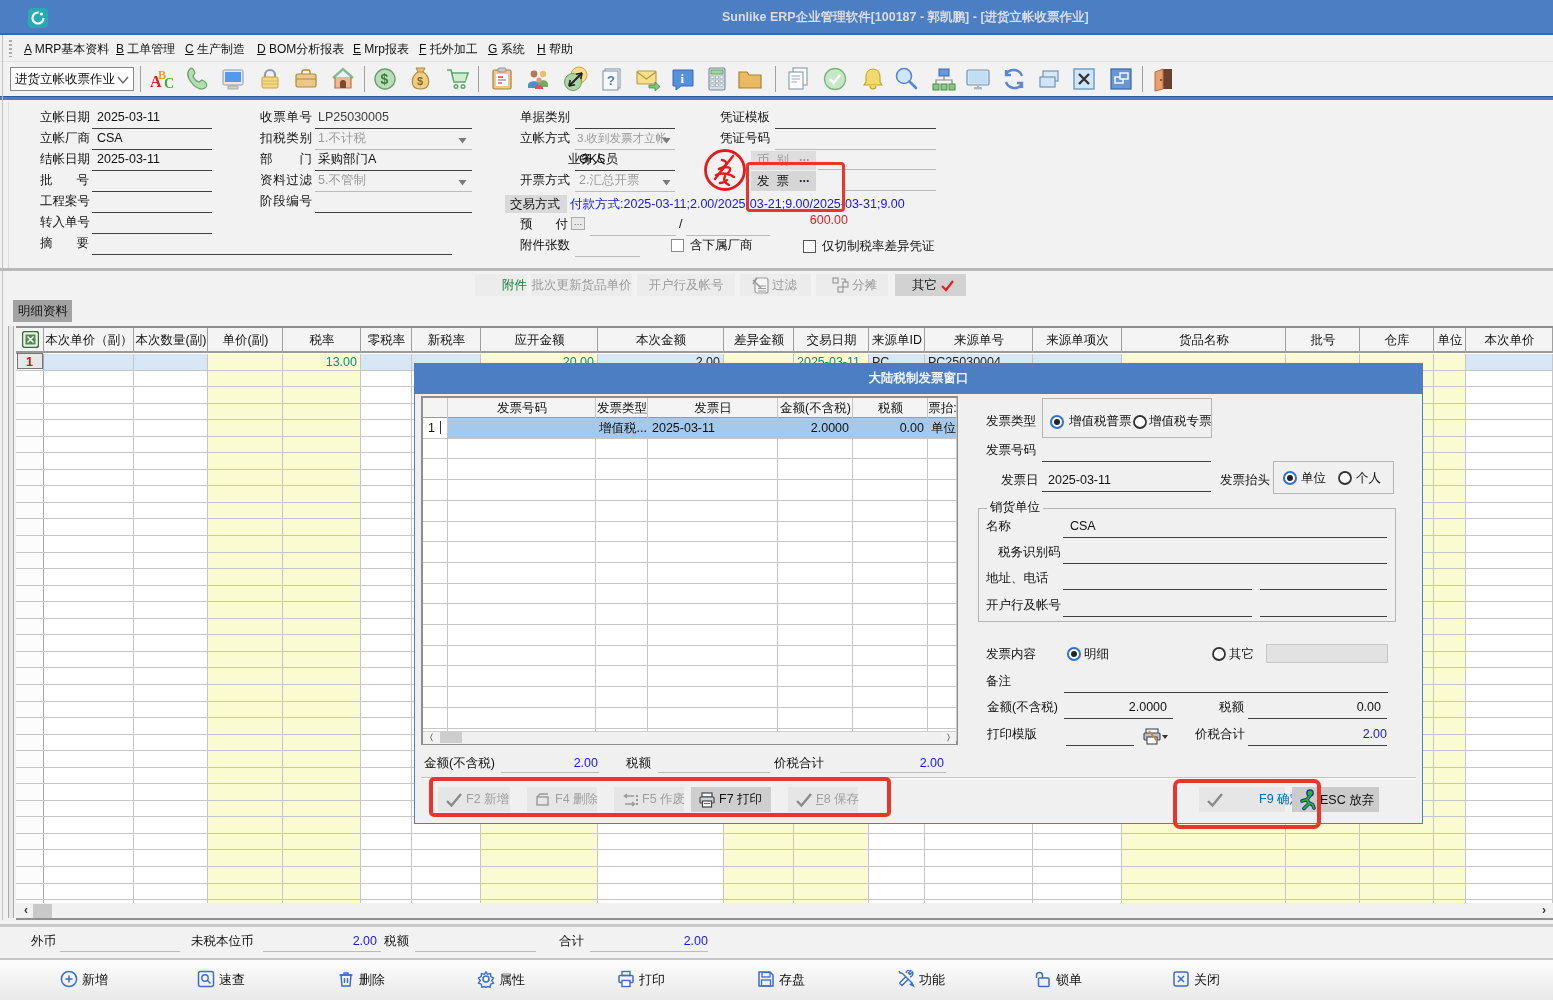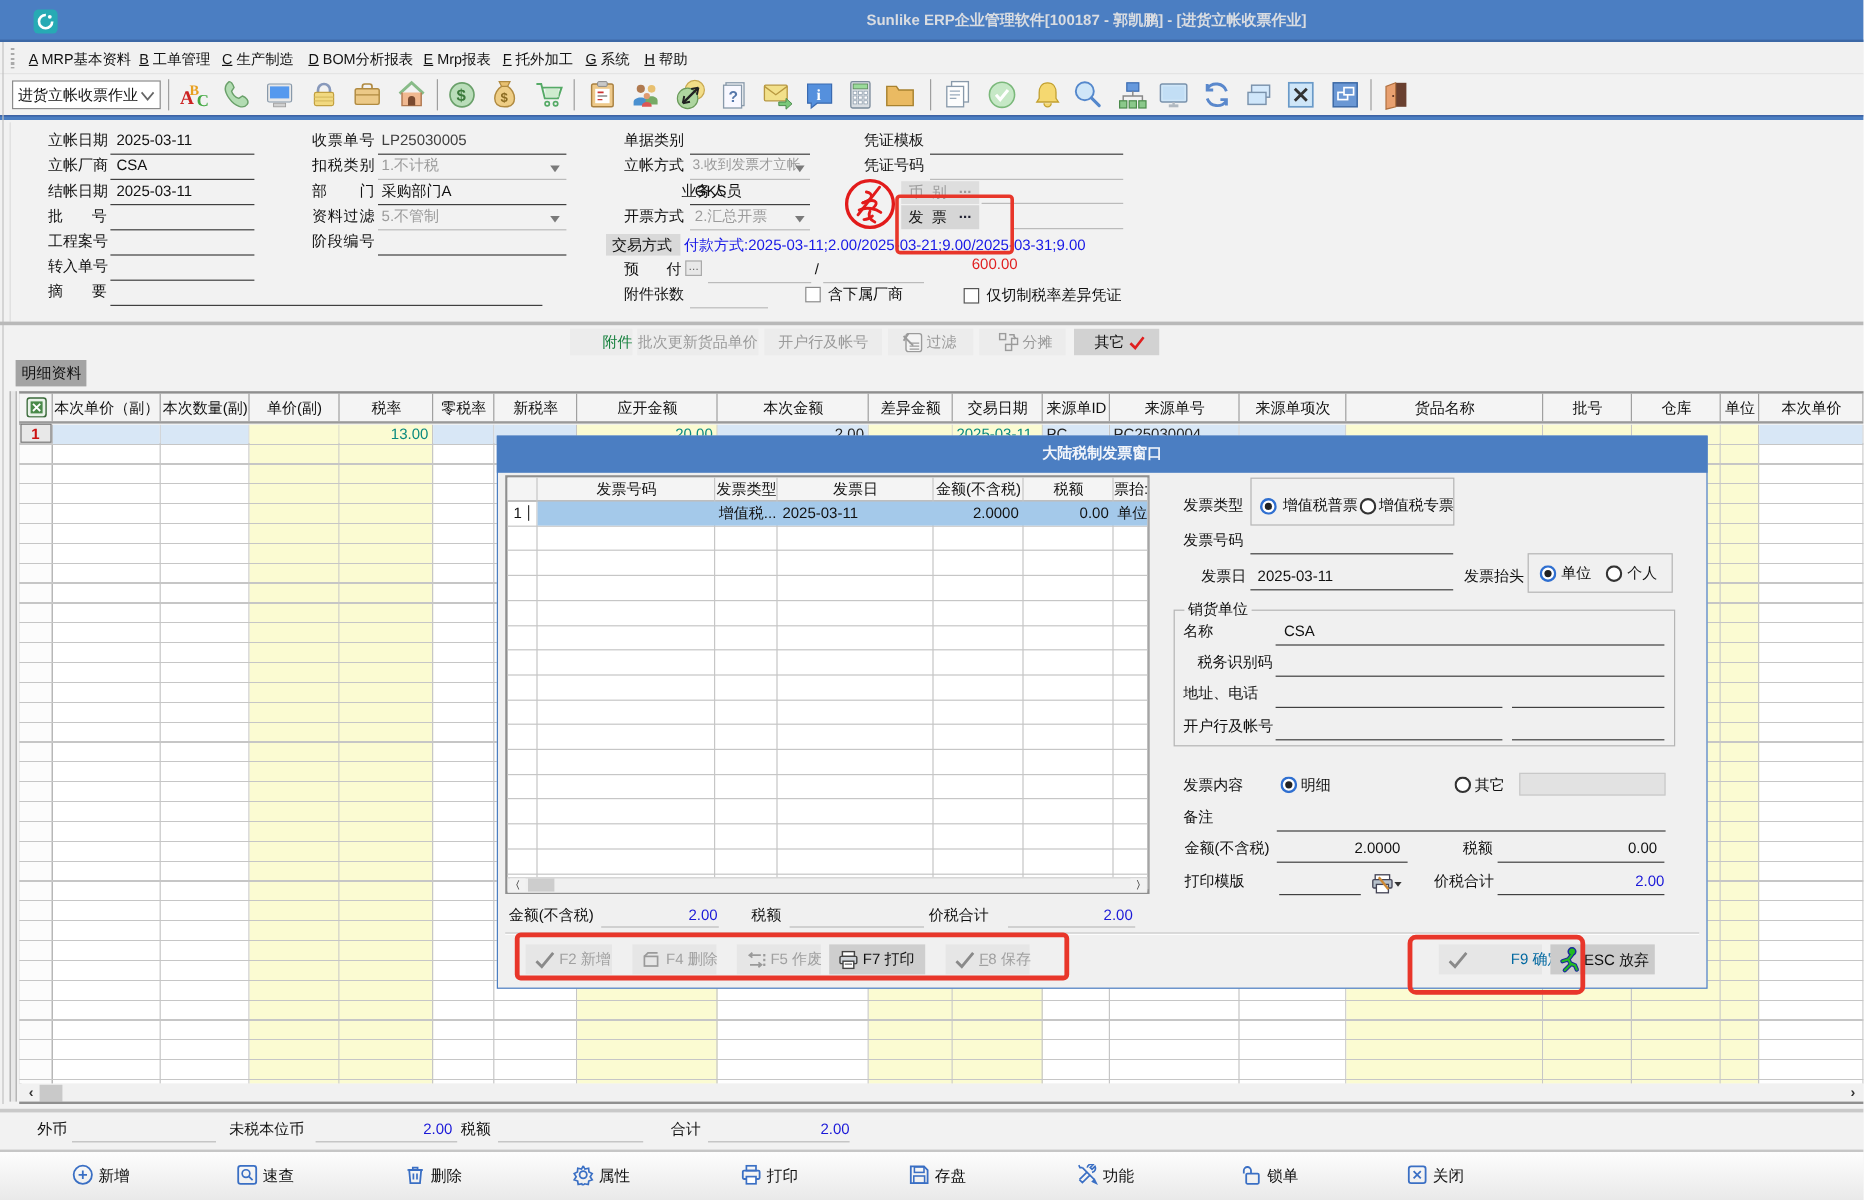--- a/index.html
+++ b/index.html
@@ -714,21 +714,21 @@
 <svg class="abs" style="left:1283px;top:471px;" width="14" height="14">
     <circle cx="7" cy="7" r="6" fill="#fff" stroke="#2f6fd0" stroke-width="2"></circle>
     <circle cx="7" cy="7" r="3" fill="#222"></circle>
   </svg>
 <div class="lbl " style="left:1301px;top:471px;">单位</div>
 <svg class="abs" style="left:1338px;top:471px;" width="14" height="14">
     <circle cx="7" cy="7" r="6" fill="#fff" stroke="#333" stroke-width="1.8"></circle>
   </svg>
 <div class="lbl " style="left:1356px;top:471px;">个人</div>
 <div class="abs" style="left:978px;top:508px;width:418px;height:114px;border:1px solid #b5b5b5;box-sizing:border-box;"></div>
-<div class="lbl" style="left:987px;top:501px;background:#f0f0f0;padding:0 3px;">销货单位</div>
+<div class="lbl" style="left:987px;top:501px;background:#f0f0f0;padding:0 3px;font-family:Liberation Mono, monospace;">销货单位</div>
 <div class="lbl " style="left:986px;top:519px;">名称</div>
 <div class="lbl" style="left:1070px;top:519px;color:#111;">CSA</div>
 <div class="ul" style="left:1063px;top:536px;width:324px;height:1px;"></div>
 <div class="lbl " style="left:998px;top:545px;">税务识别码</div>
 <div class="ul" style="left:1063px;top:562px;width:324px;height:1px;"></div>
 <div class="lbl " style="left:986px;top:571px;">地址、电话</div>
 <div class="ul" style="left:1063px;top:588px;width:189px;height:1px;"></div>
 <div class="ul" style="left:1260px;top:588px;width:127px;height:1px;"></div>
 <div class="lbl " style="left:986px;top:598px;">开户行及帐号</div>
 <div class="ul" style="left:1063px;top:615px;width:189px;height:1px;"></div>

